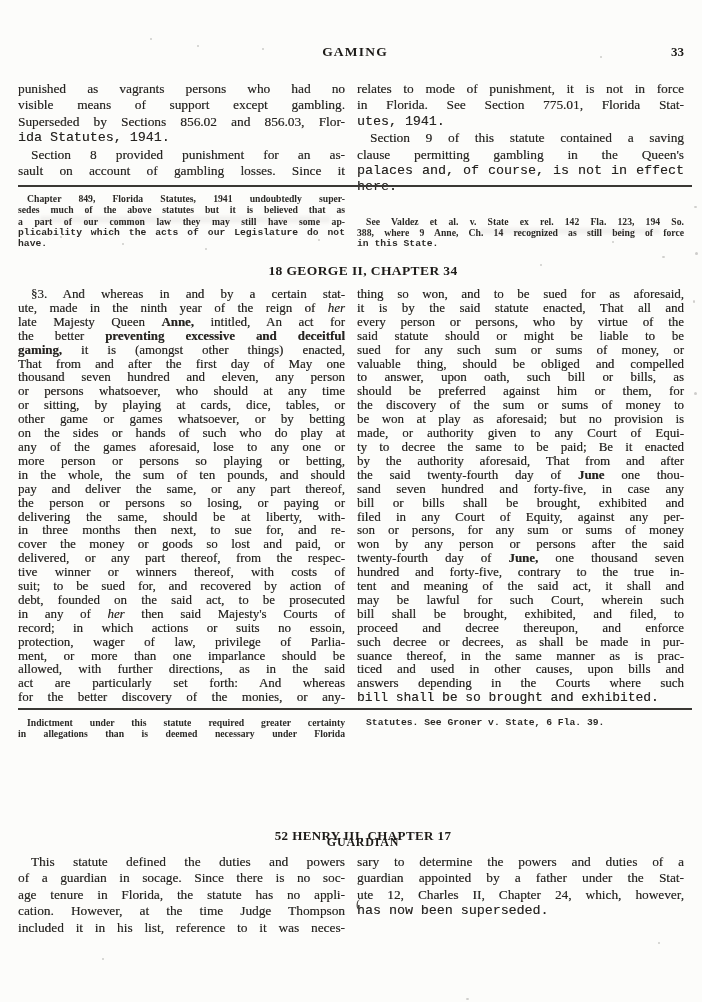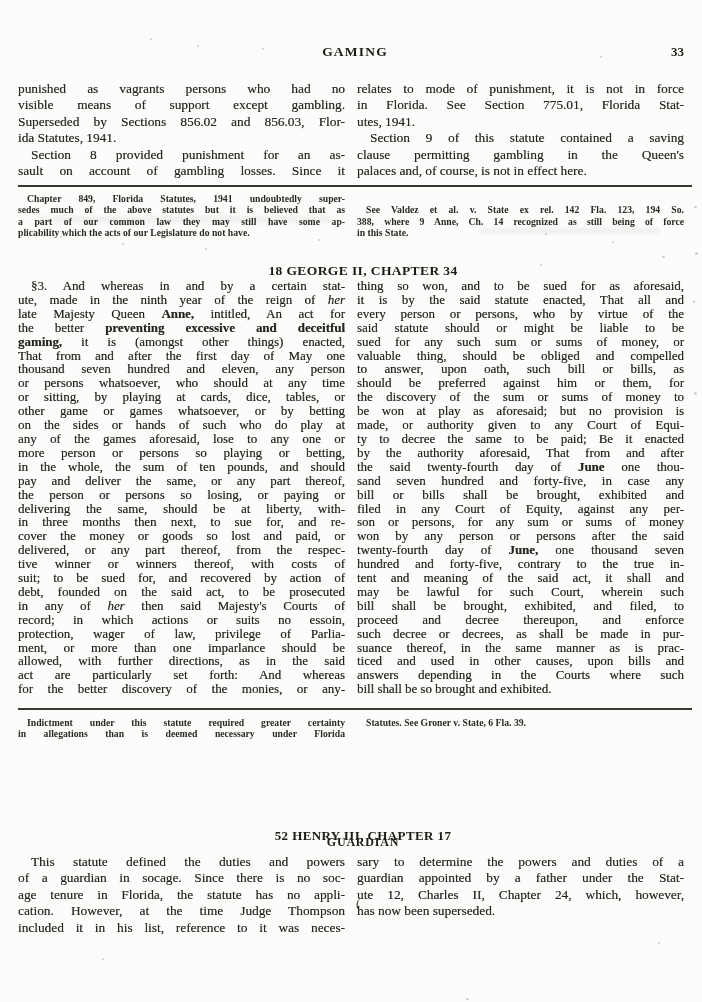--- a/index.html
+++ b/index.html
@@ -28,37 +28,37 @@
   .main-text .line{
     font-size:12.9px; line-height:13.9px;
     text-align:justify; text-align-last:justify;
     text-shadow:0.3px 0.3px 0.3px rgba(38,36,33,0.5);
   }
   .footnote-text .line{
     font-size:9.7px; line-height:11.3px; font-weight:bold;
     text-align:justify; text-align-last:justify;
     color:#2b2926;
   }
-  .line.no-just{text-align-last:left;}
+  .line.no-just{text-align-last:left;font-family:Liberation Mono, monospace;}
   .line.indent{text-indent:13px;}
   .footnote-text .line.indent{text-indent:9px;}
 
   .rule{position:absolute; left:18px; width:674px; height:2px; background:#3a3834;}
 
   .sec-heading{
     position:absolute; left:18px; width:674px; text-align:center;
     font-weight:bold; color:#1d1b18; margin:8px;
   }
   .h-george{top:255px; font-size:13.5px; letter-spacing:0.4px;}
   .h-guardian{top:827px; font-size:12px; letter-spacing:0.8px;}
   .h-henry{top:820px; font-size:13px; letter-spacing:0.4px;}
 
   .intro{top:81px;}
   .footnote1{top:193px;align-items:flex-end;}
-  .main{top:280px;}
+  .main{top:288px;}
   .rule1{top:185px;}
   .rule2{top:708px;}
   .footnote2{top:717px;}
   .guardian{top:854px;}
 
   .stray-mark{position:absolute; left:356px; top:896px; font-size:13px; color:#4a4743;}
 
   .speck{position:absolute; background:rgba(40,38,34,0.22); border-radius:50%;}
   .smudge{position:absolute; background:rgba(60,58,52,0.06); filter:blur(1.5px);}
 </style>

